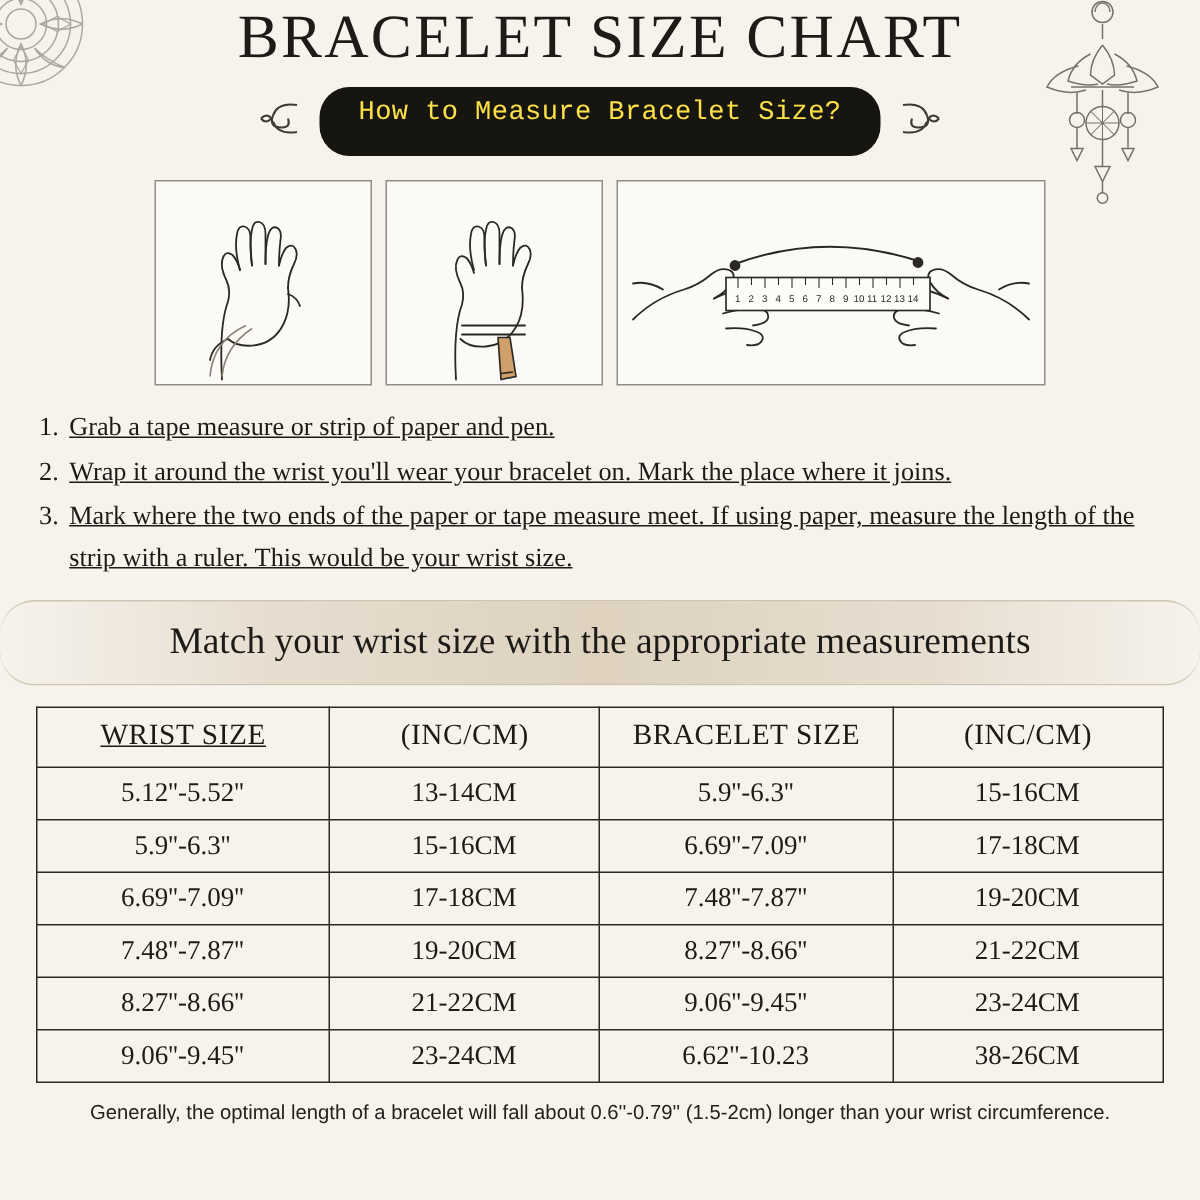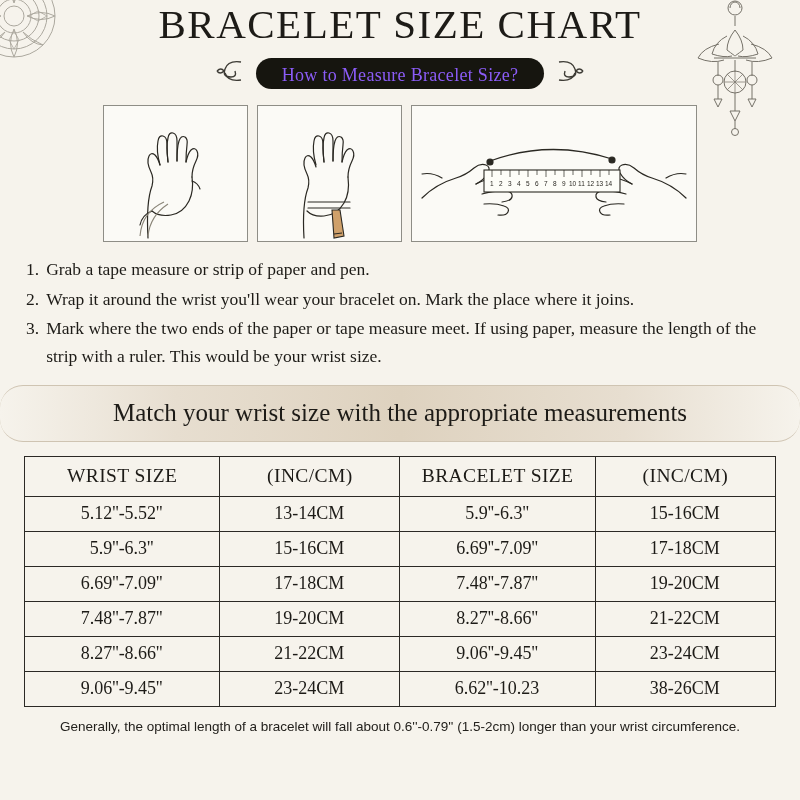--- a/index.html
+++ b/index.html
@@ -49,27 +49,27 @@
   
   .subtitle-row {
     display: flex;
     align-items: center;
     justify-content: center;
     gap: 12px;
     margin-top: 10px;
   }
   .pill {
     background: #16150f;
-    color: #8b5cf6;
+    color: #fde047;
     border-radius: 20px;
-    padding: 7px 26px 3px 26px;
+    padding: 7px 26px 19px 26px;
     font-size: 18px;
     letter-spacing: 0.3px;
     white-space: nowrap;
-    font-family: Liberation Serif, serif;
+    font-family: Liberation Mono, monospace;
   }
   .swirl {
     font-size: 26px;
     color: #2a2822;
     line-height: 1;
     opacity: 0.9;
   }
 
   
   .panels {
@@ -94,21 +94,21 @@
     font-size: 17.5px;
     line-height: 1.58;
     font-family: "Liberation Serif", serif;
   }
   .step {
     display: flex;
     gap: 7px;
     margin-bottom: 2px;
   }
   .step-num { flex: 0 0 auto; }
-  .step-text { flex: 1 1 auto; }
+  .step-text { flex: 1 1 auto; text-decoration: underline; }
 
   
   .banner {
     margin-top: 14px;
     padding: 11px 10px 13px 10px;
     text-align: center;
     font-size: 25px;
     line-height: 1.25;
     background: linear-gradient(to right, #f6f3ec 0%, #e7ded0 22%, #ded2bf 50%, #e7ded0 78%, #f6f3ec 100%);
     border-top: 1px solid #cfc4b2;
@@ -130,21 +130,21 @@
     border: 1px solid #2b2925;
     text-align: center;
     padding: 6px 3px 7px 2px;
     font-weight: 400;
   }
   thead th {
     font-size: 19.5px;
     letter-spacing: 0.4px;
     padding: 8px 2px 9px 2px;
   }
-  th.hdr-left-a { width: 26%; }
+  th.hdr-left-a { width: 26%; text-decoration: underline; }
   th.hdr-left-b { width: 24%; }
   th.hdr-right-a { width: 26%; }
   th.hdr-right-b { width: 24%; }
 
   
   .footnote {
     margin-top: 12px;
     padding: 0 2px;
     text-align: center;
     font-size: 13.5px;

